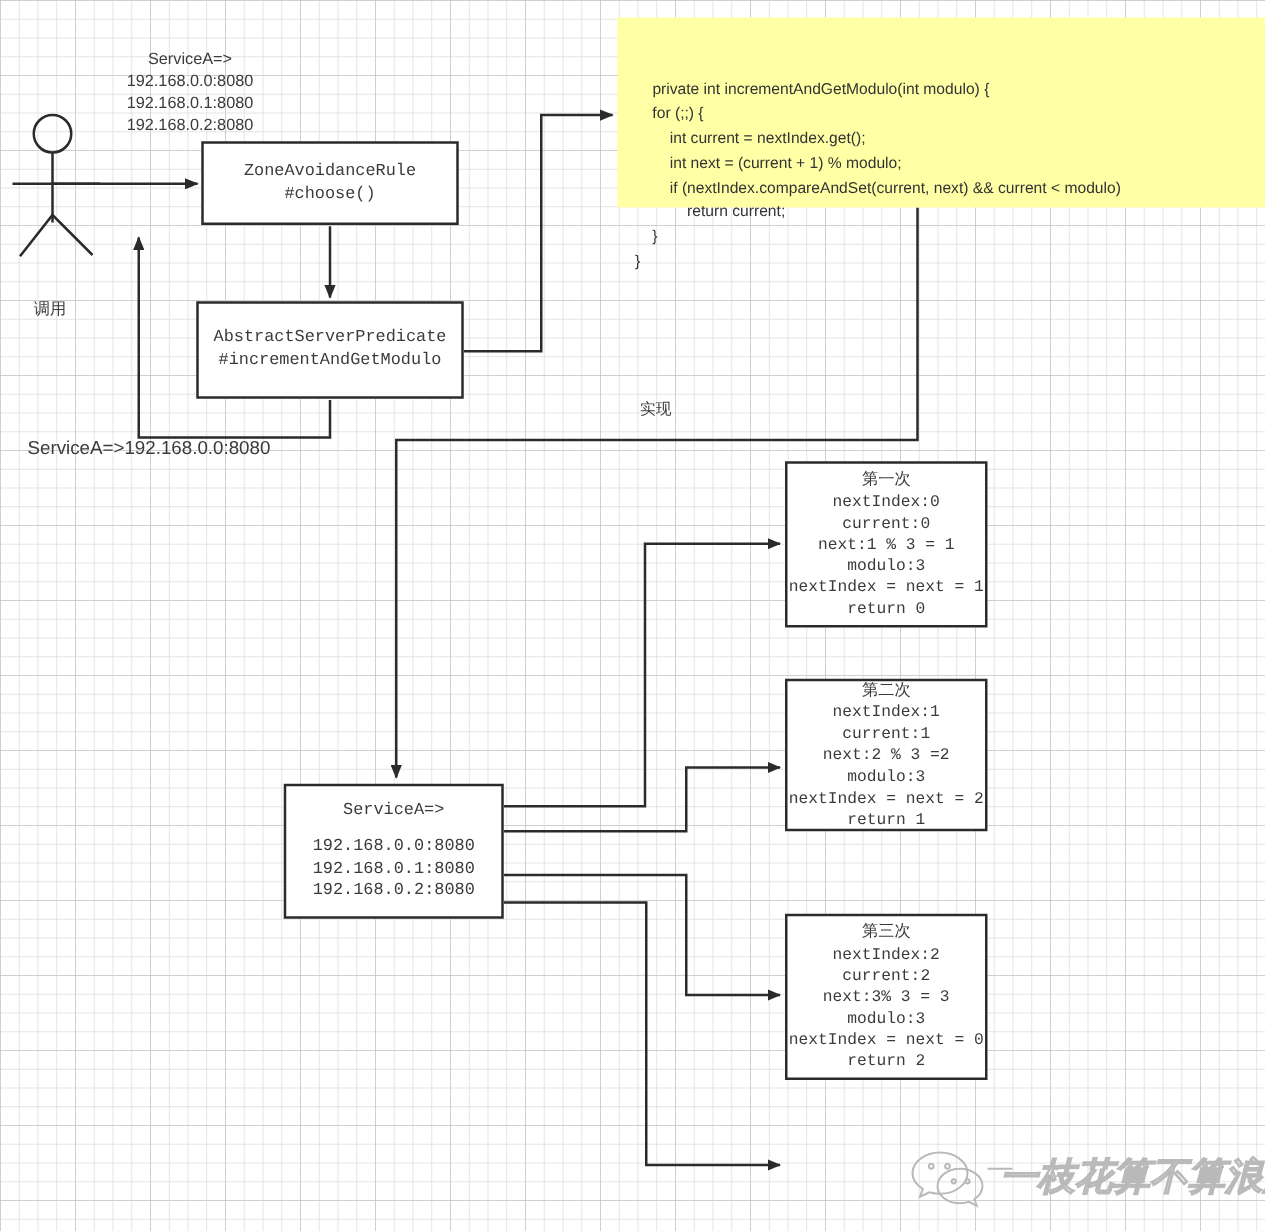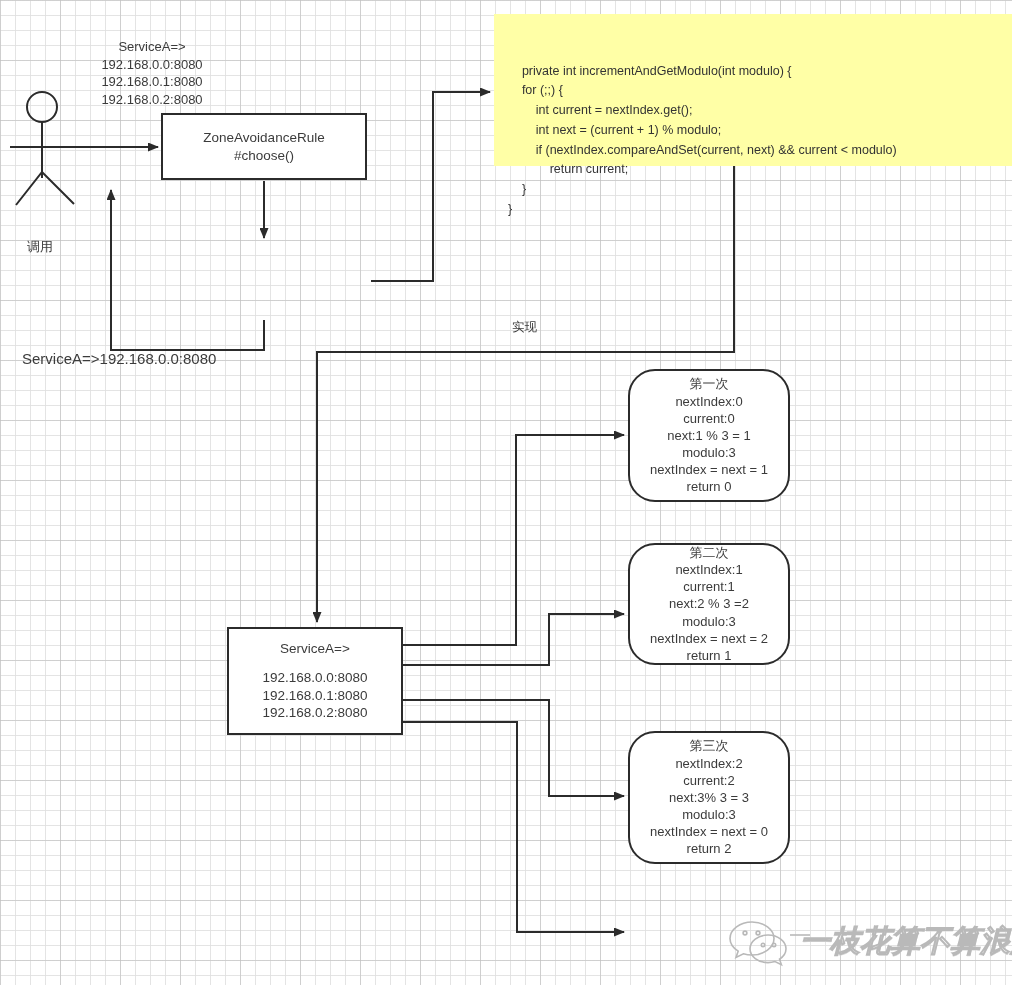--- a/index.html
+++ b/index.html
@@ -37,27 +37,28 @@
     box-sizing:border-box;
     border:2px solid #2b2b2b;
     background:#ffffff;
     color:#3b3b3b;
     display:flex;
     flex-direction:column;
     align-items:center;
     justify-content:center;
     text-align:center;
     line-height:1.32;
+    font-family:Liberation Mono, monospace;
   }
   .node .ln{display:block;white-space:pre;}
   .n-zone{left:161px;top:113px;width:206px;height:67px;font-size:13.5px;}
   .n-abs{left:157px;top:241px;width:214px;height:78px;font-size:13.5px;}
   .n-svc{left:227px;top:627px;width:176px;height:108px;font-size:13.5px;}
   .n-svc .gap{height:11px;}
-  .n-iter{width:162px;font-size:13px;border-radius:27px;}
+  .n-iter{width:162px;font-size:13px;}
   .n-i1{left:628px;top:369px;height:133px;}
   .n-i2{left:628px;top:543px;height:122px;}
   .n-i3{left:628px;top:731px;height:133px;}
   .n-in{left:628px;top:902px;height:58px;font-size:13px;}
 
   .note{
     position:absolute;
     left:494px;top:14px;
     width:560px;height:152px;
     background:#ffffa6;
@@ -172,20 +173,24 @@
             return current;
     }
 }</span>
   </div>
 
   <div class="node n-zone">
     <span class="ln">ZoneAvoidanceRule</span>
     <span class="ln">#choose()</span>
   </div>
 
+  <div class="node n-abs">
+    <span class="ln">AbstractServerPredicate</span>
+    <span class="ln">#incrementAndGetModulo</span>
+  </div>
 
   <div class="node n-svc">
     <span class="ln">ServiceA=&gt;</span>
     <span class="gap"></span>
     <span class="ln">192.168.0.0:8080</span>
     <span class="ln">192.168.0.1:8080</span>
     <span class="ln">192.168.0.2:8080</span>
   </div>
 
   <div class="node n-iter n-i1">

